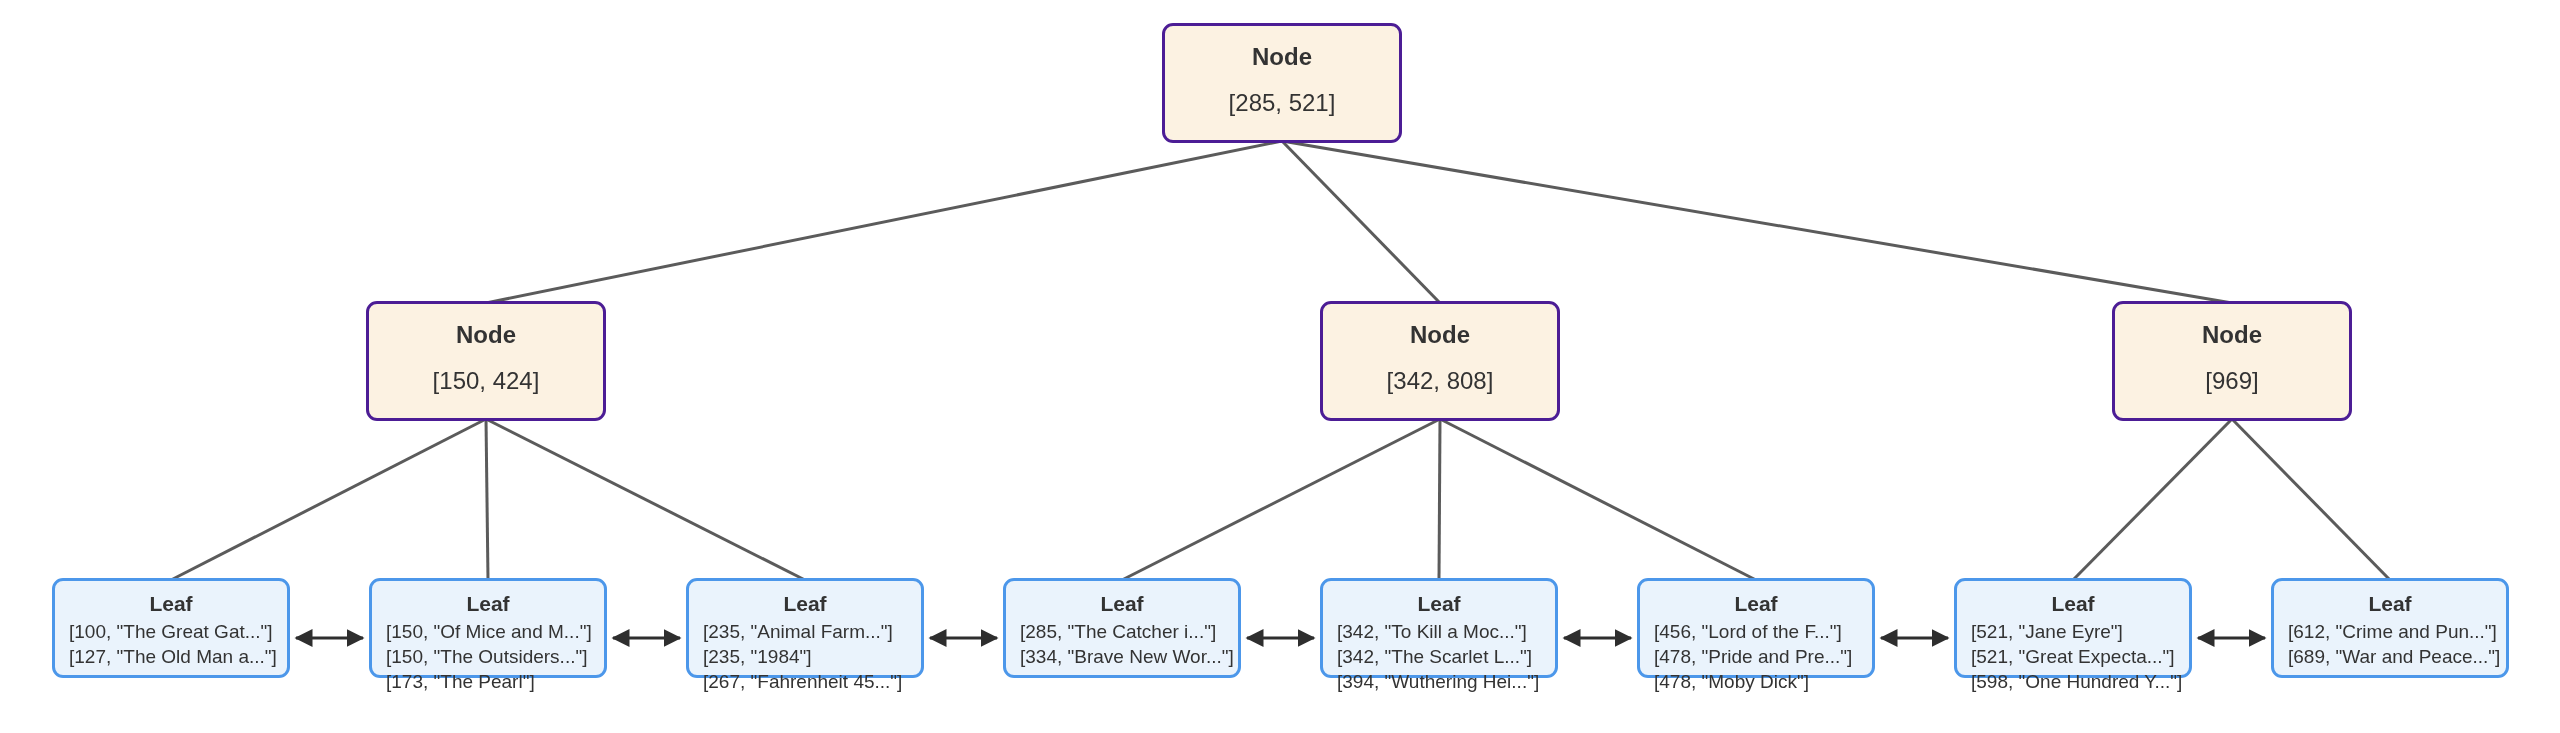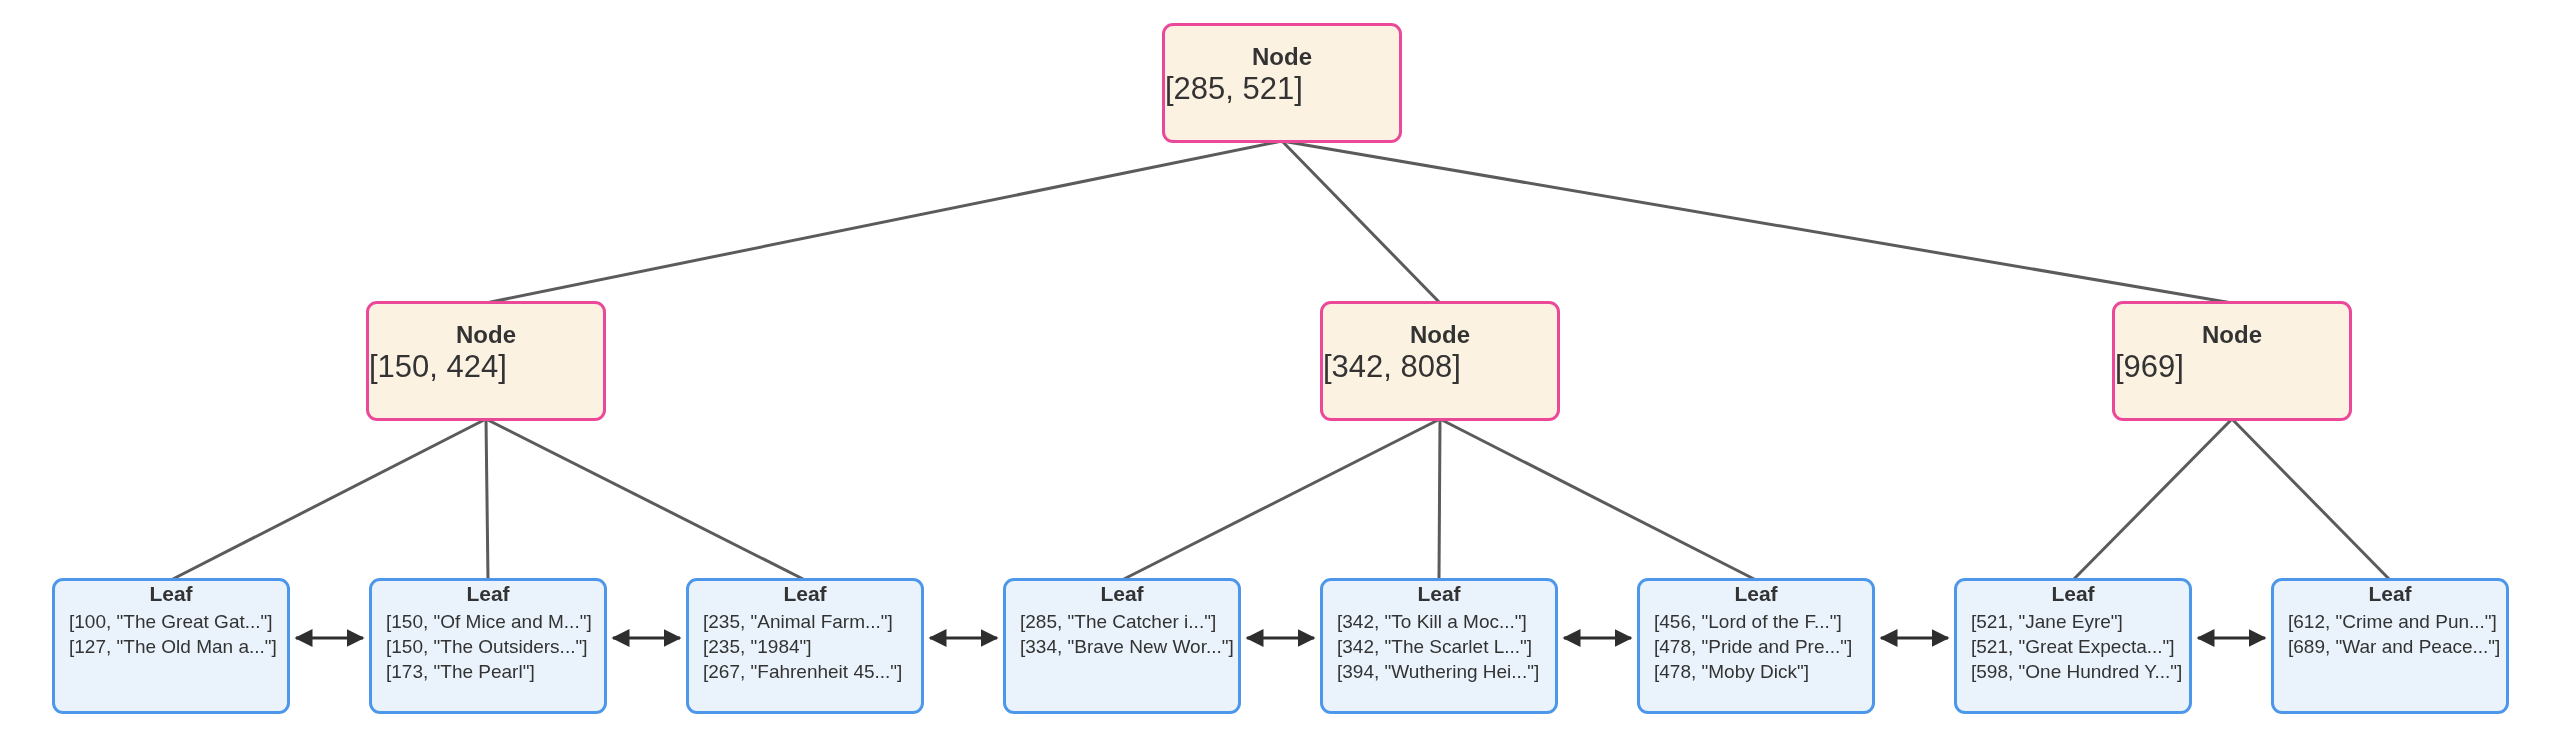--- a/index.html
+++ b/index.html
@@ -25,40 +25,41 @@
   .tree-box {
     position: absolute;
     box-sizing: border-box;
     border-radius: 11px;
     color: #333333;
   }
   .internal-node {
     width: 240px;
     height: 120px;
     background: #FCF2E2;
-    border: 3px solid #ec4899;
+    border: 3px solid #4c1d95;
     padding-top: 16px;
   }
   .internal-node .box-title {
     font-size: 24px;
     font-weight: 700;
     text-align: center;
     line-height: 30px;
   }
   .internal-node .box-keys {
-    font-size: 31px;
-    text-align: left;
+    font-size: 24px;
+    text-align: center;
     line-height: 30px;
-    margin-top: 2px;
+    margin-top: 16px;
   }
   .leaf-node {
     width: 238px;
-    height: 136px;
+    height: 100px;
     background: #EAF3FC;
     border: 3px solid #4C97EA;
+    padding-top: 10px;
   }
   .leaf-node .box-title {
     font-size: 21px;
     font-weight: 700;
     text-align: center;
     line-height: 26px;
   }
   .leaf-node .box-entries {
     margin-top: 2px;
     padding: 0 14px;

